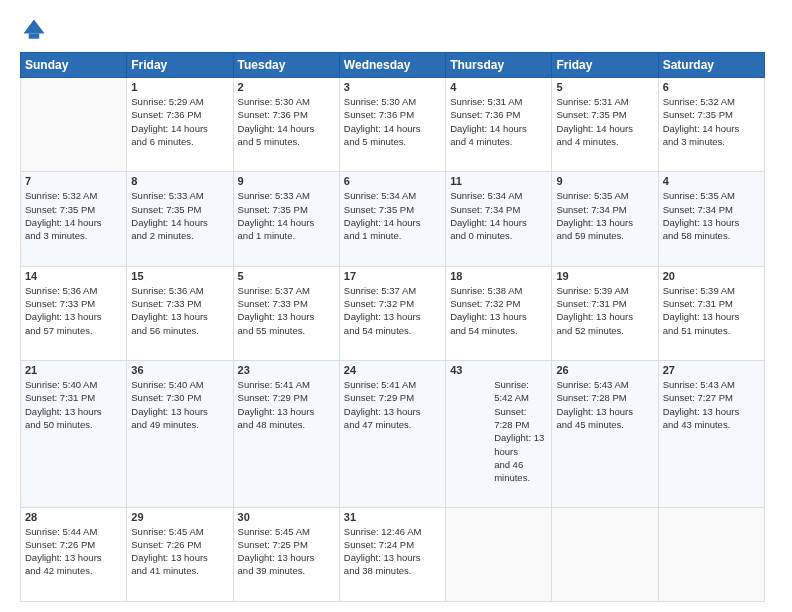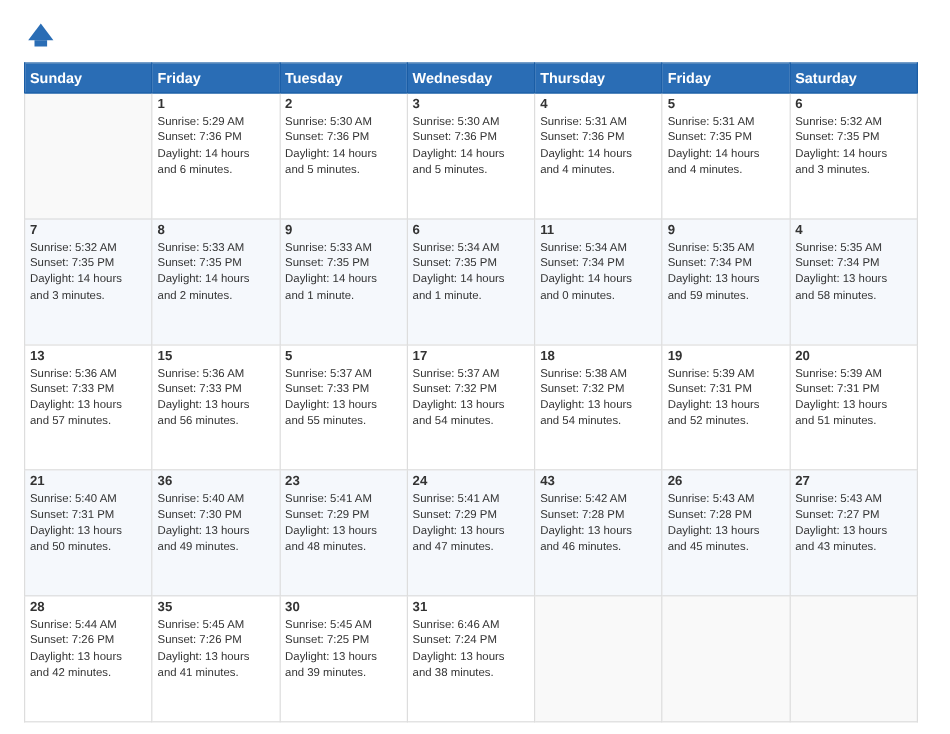--- a/index.html
+++ b/index.html
@@ -230,21 +230,21 @@
           <td>
             <span class="day-num">4</span>
             <div class="day-info" style="white-space: pre-line;">Sunrise: 5:35 AM
 Sunset: 7:34 PM
 Daylight: 13 hours
 and 58 minutes.</div>
           </td>
         </tr>
         <tr>
           <td>
-            <span class="day-num">13</span>
+            <span class="day-num">14</span>
             <div class="day-info" style="white-space: pre-line;">Sunrise: 5:36 AM
 Sunset: 7:33 PM
 Daylight: 13 hours
 and 57 minutes.</div>
           </td>
           <td>
             <span class="day-num">15</span>
             <div class="day-info" style="white-space: pre-line;">Sunrise: 5:36 AM
 Sunset: 7:33 PM
 Daylight: 13 hours
@@ -310,21 +310,21 @@
           </td>
           <td>
             <span class="day-num">24</span>
             <div class="day-info" style="white-space: pre-line;">Sunrise: 5:41 AM
 Sunset: 7:29 PM
 Daylight: 13 hours
 and 47 minutes.</div>
           </td>
           <td>
             <span class="day-num">43</span>
-            <div class="day-info" style="white-space: pre-line;">Sunrise: 5:42 AM
+            <div class="day-info" style="white-space: pre-line; margin-left: 44px;">Sunrise: 5:42 AM
 Sunset: 7:28 PM
 Daylight: 13 hours
 and 46 minutes.</div>
           </td>
           <td>
             <span class="day-num">26</span>
             <div class="day-info" style="white-space: pre-line;">Sunrise: 5:43 AM
 Sunset: 7:28 PM
 Daylight: 13 hours
 and 45 minutes.</div>
@@ -339,36 +339,36 @@
         </tr>
         <tr>
           <td>
             <span class="day-num">28</span>
             <div class="day-info" style="white-space: pre-line;">Sunrise: 5:44 AM
 Sunset: 7:26 PM
 Daylight: 13 hours
 and 42 minutes.</div>
           </td>
           <td>
-            <span class="day-num">35</span>
+            <span class="day-num">29</span>
             <div class="day-info" style="white-space: pre-line;">Sunrise: 5:45 AM
 Sunset: 7:26 PM
 Daylight: 13 hours
 and 41 minutes.</div>
           </td>
           <td>
             <span class="day-num">30</span>
             <div class="day-info" style="white-space: pre-line;">Sunrise: 5:45 AM
 Sunset: 7:25 PM
 Daylight: 13 hours
 and 39 minutes.</div>
           </td>
           <td>
             <span class="day-num">31</span>
-            <div class="day-info" style="white-space: pre-line;">Sunrise: 6:46 AM
+            <div class="day-info" style="white-space: pre-line;">Sunrise: 12:46 AM
 Sunset: 7:24 PM
 Daylight: 13 hours
 and 38 minutes.</div>
           </td>
           <td class="empty"></td>
           <td class="empty"></td>
           <td class="empty"></td>
         </tr>
       </tbody>
   </table>

